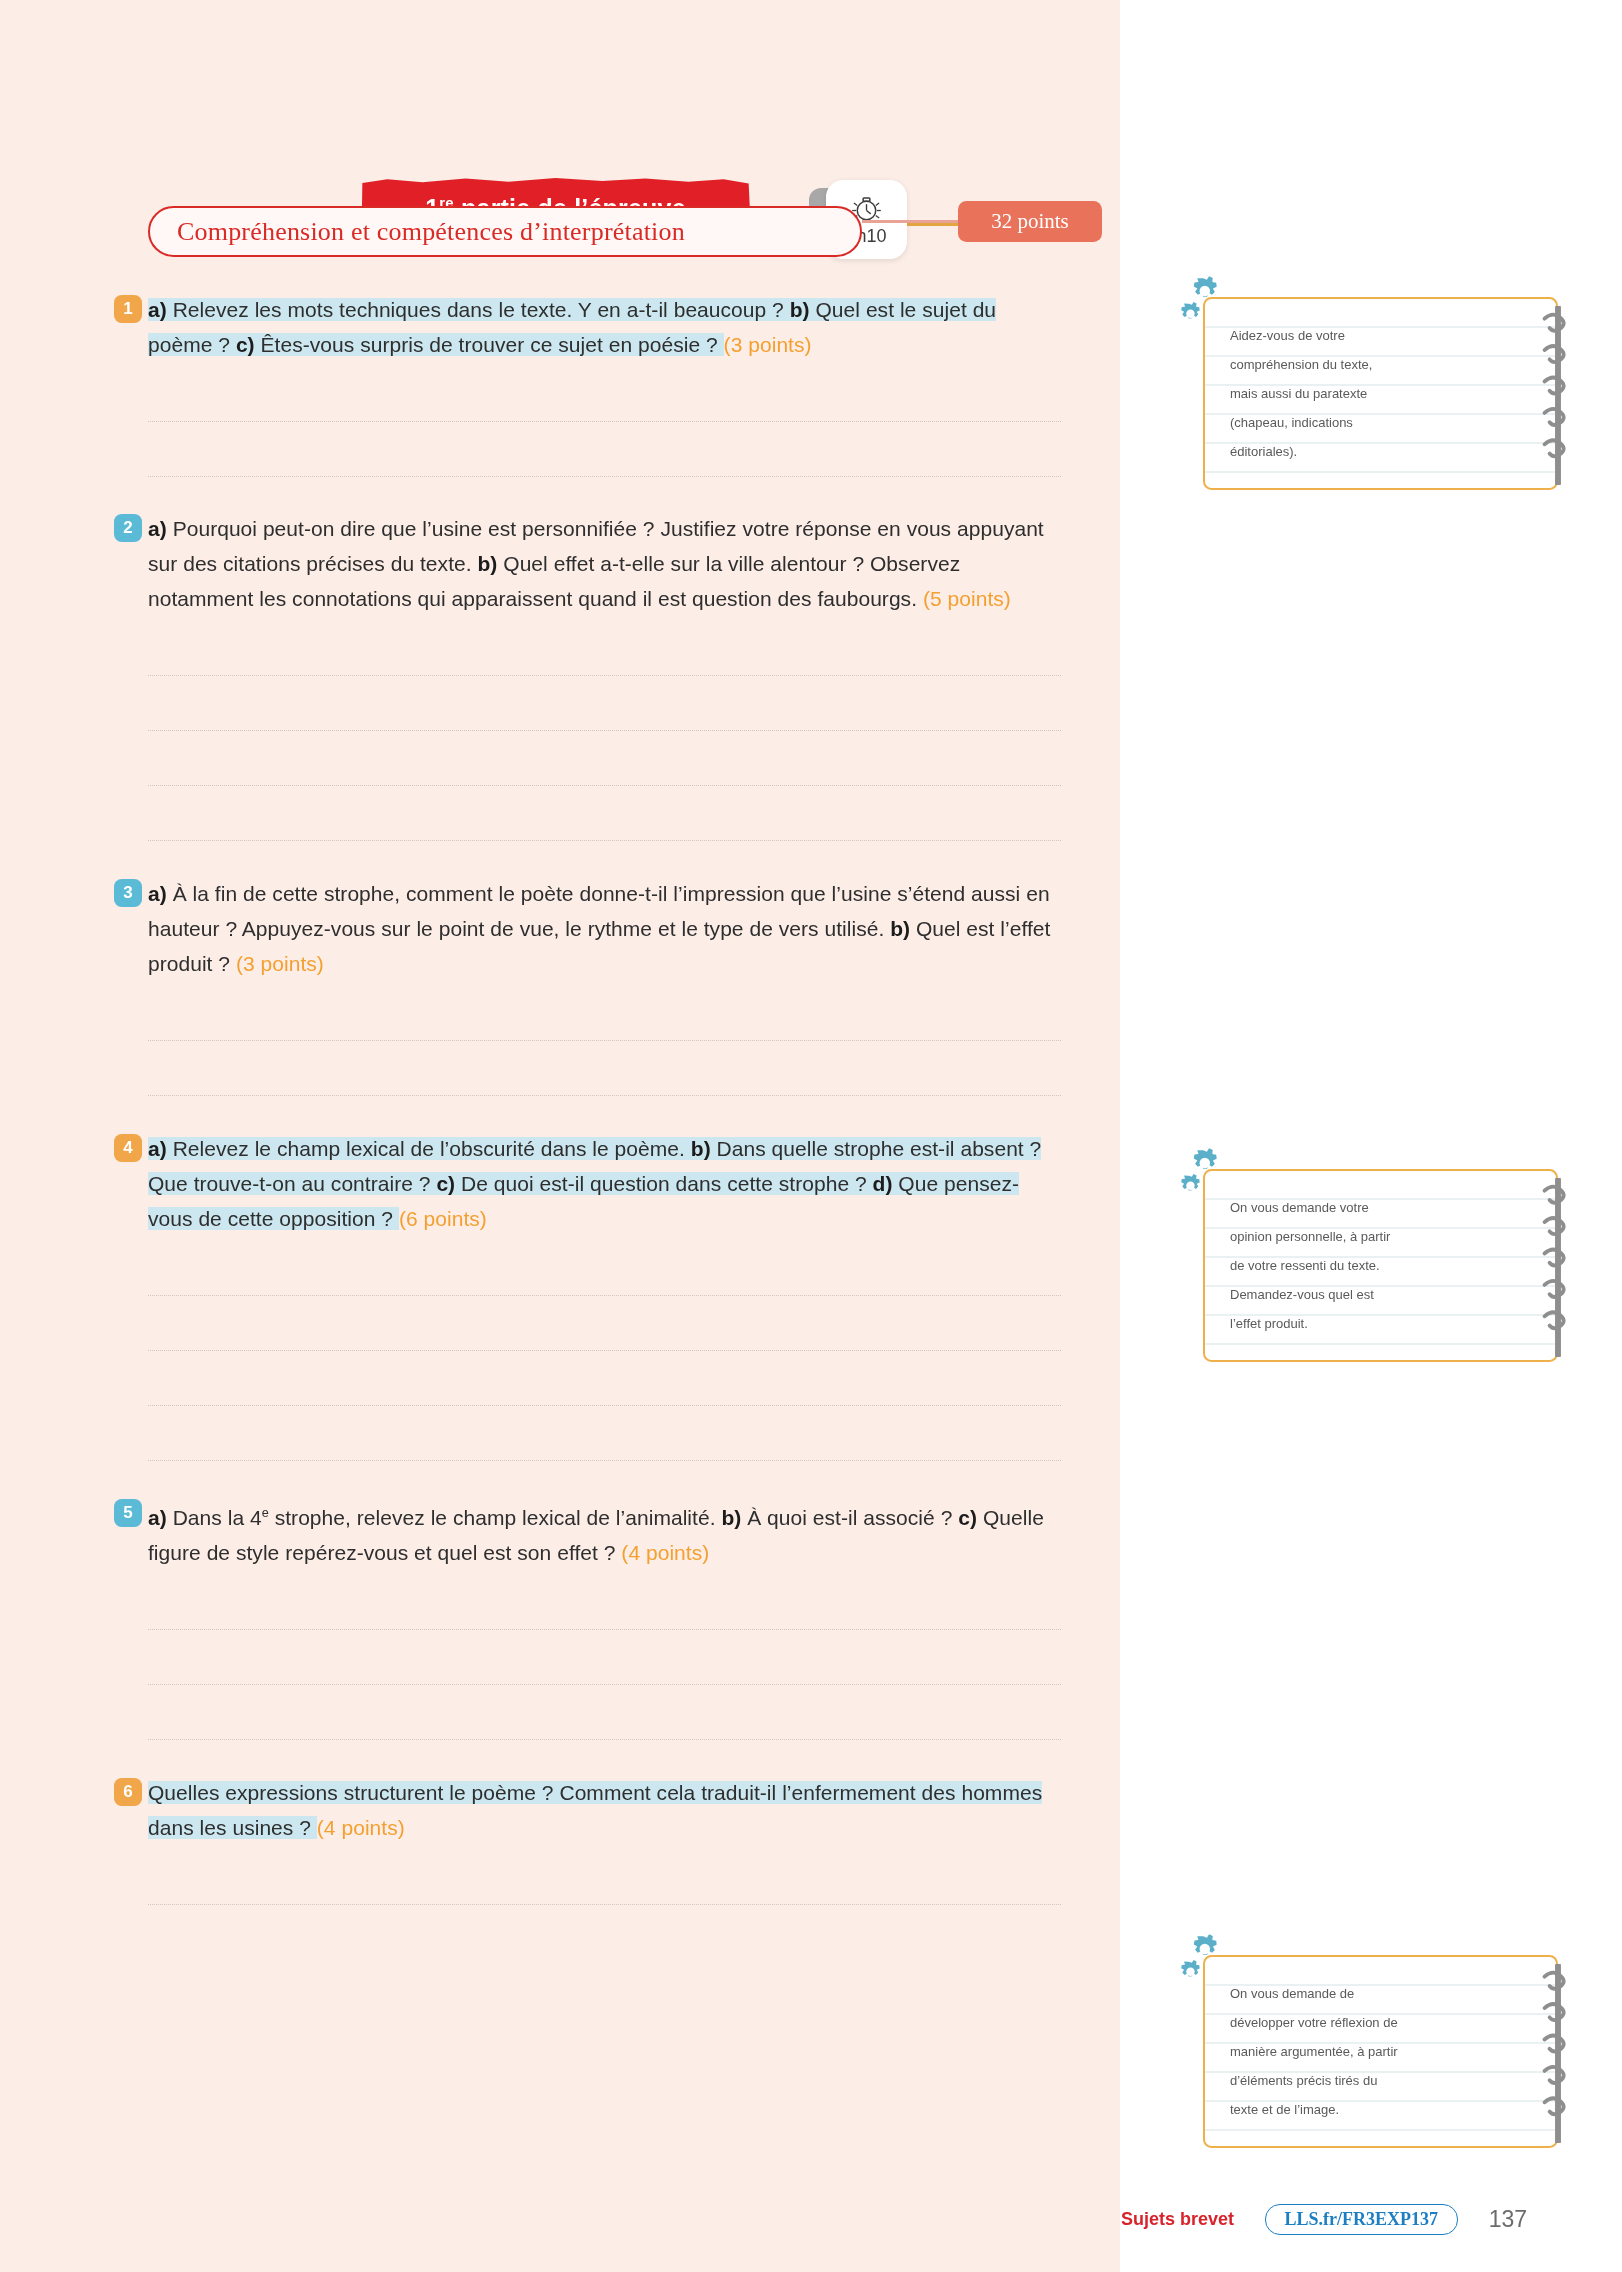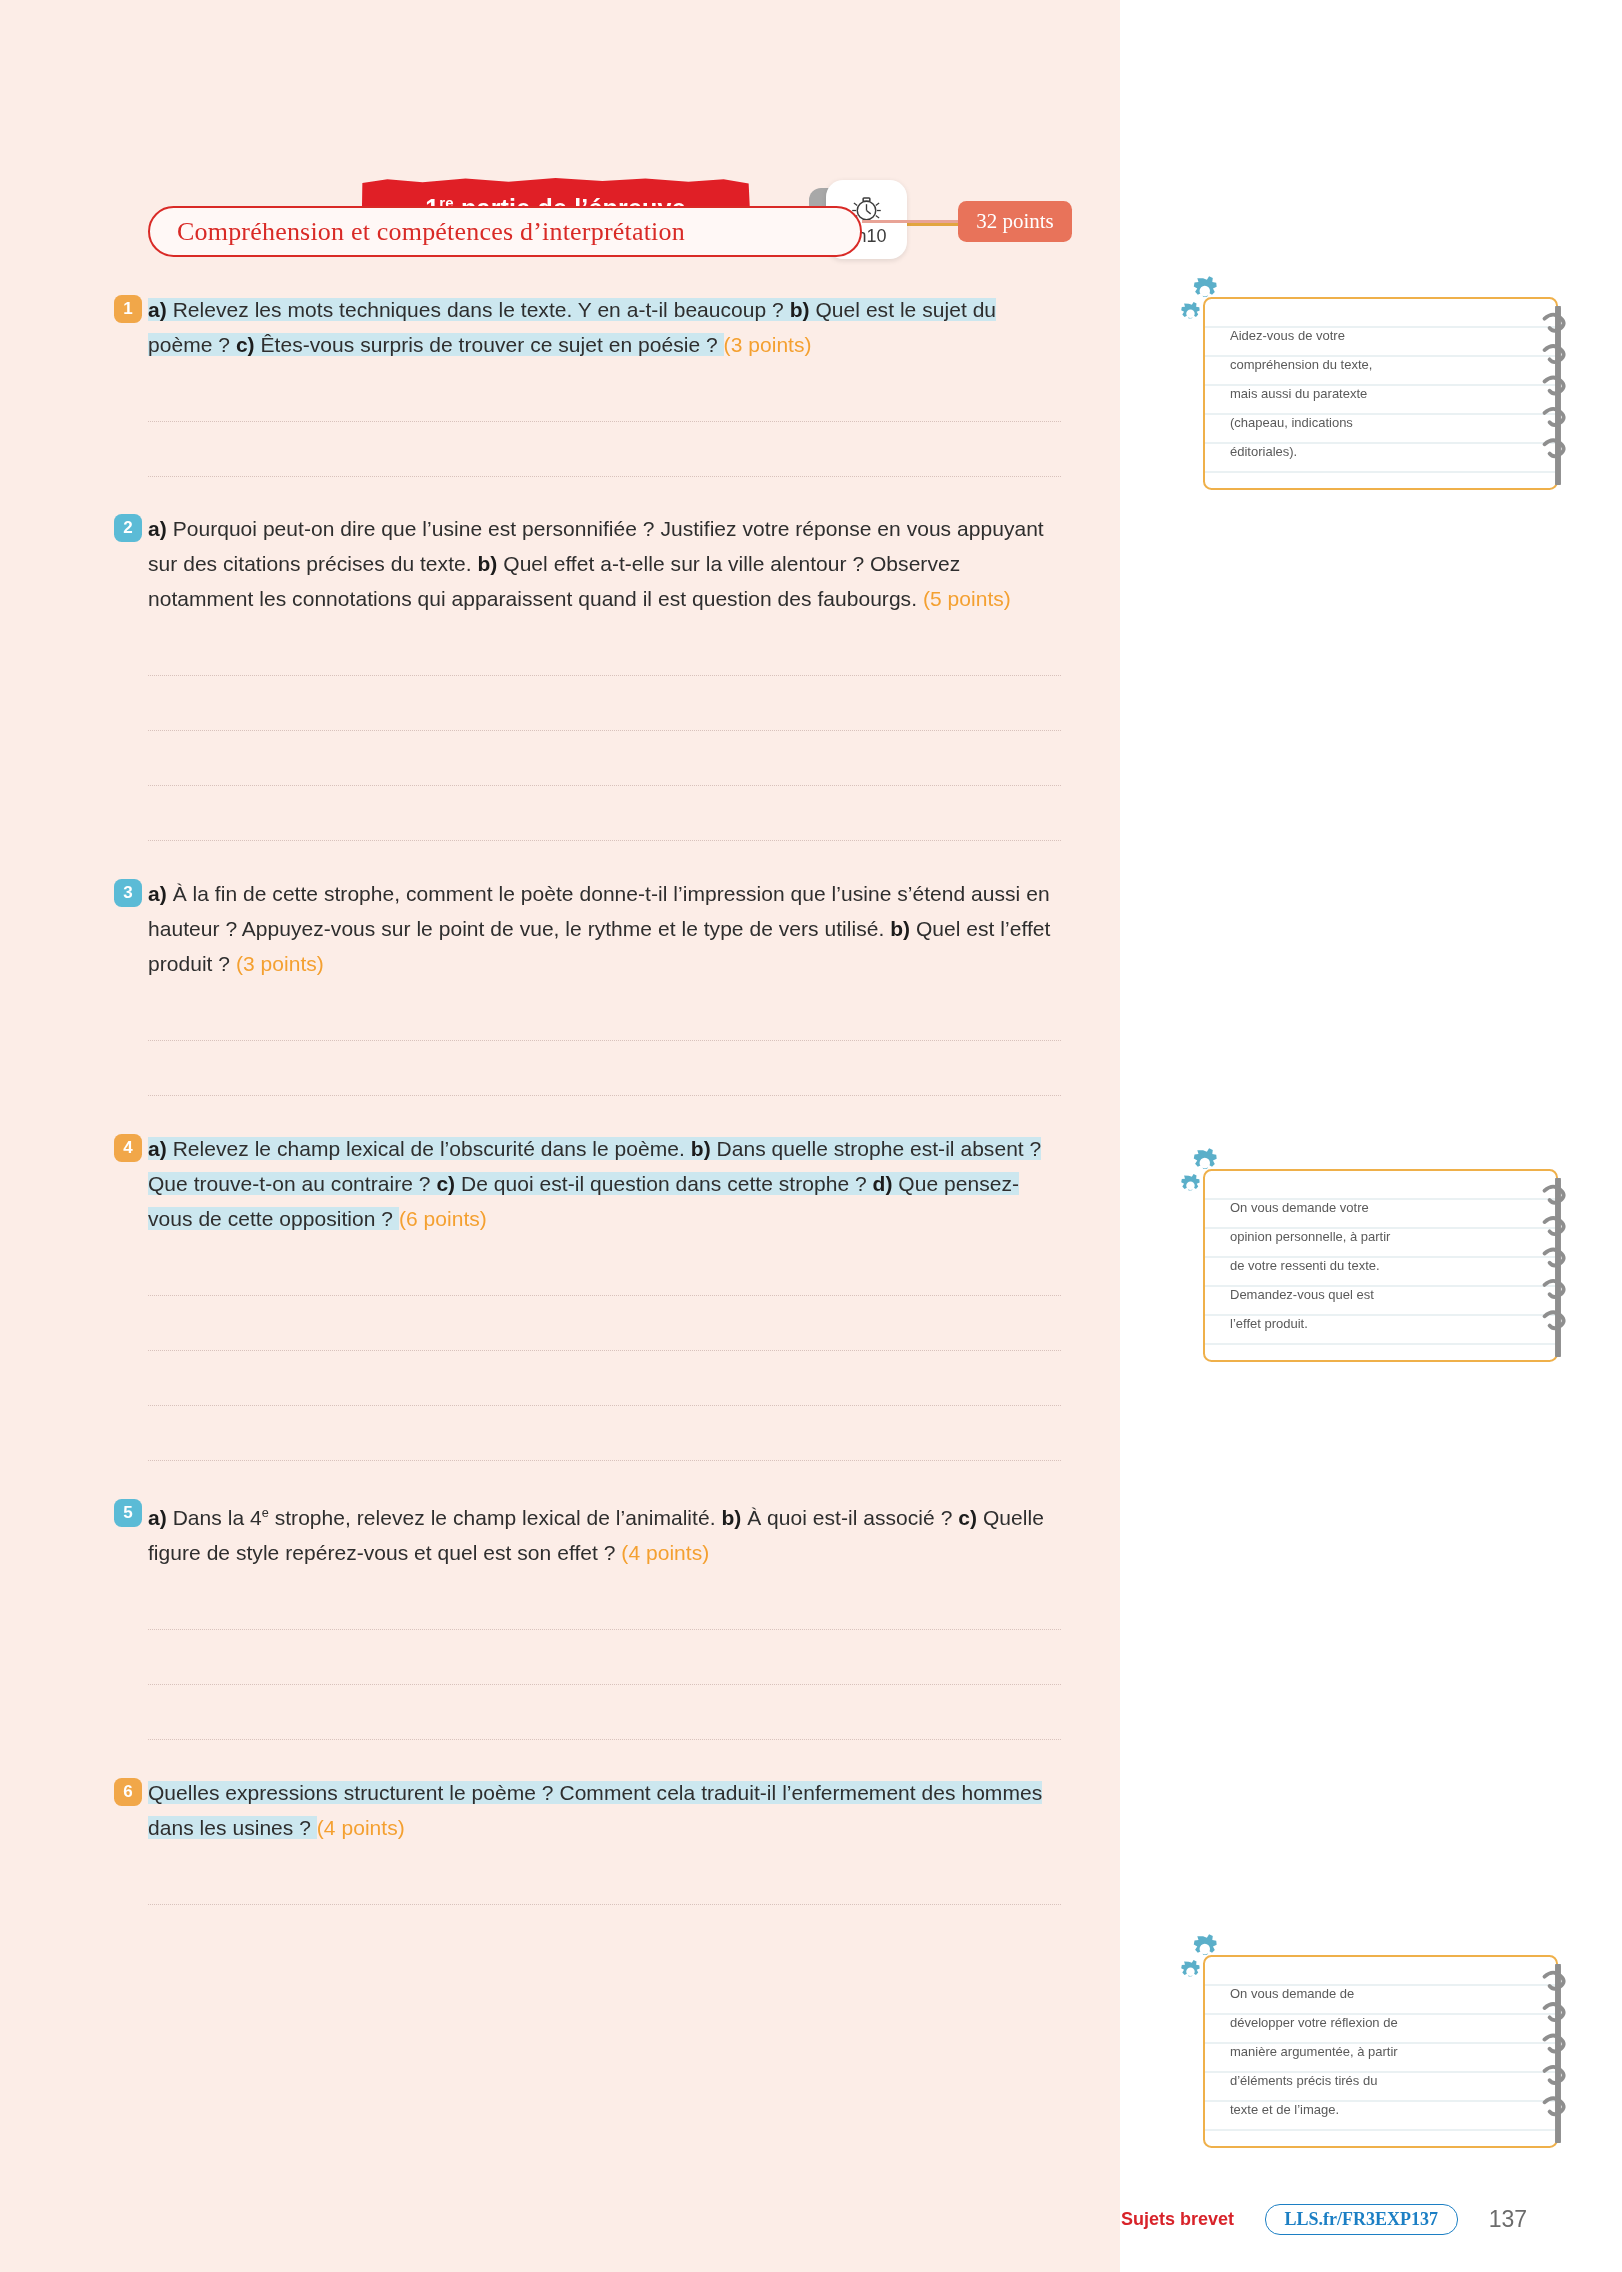--- a/index.html
+++ b/index.html
@@ -120,21 +120,21 @@
   }
   .section-connector {
     position: absolute;
     left: 862px; top: 24px;
     width: 101px; height: 2.5px;
     background: #E8A396;
   }
   .points-badge {
     position: absolute;
     left: 958px; top: 5px;
-    width: 114px; height: 41px;
+    width: 144px; height: 41px;
     background: #E8735A;
     border-radius: 8.5px;
     display: flex;
     align-items: center;
     justify-content: center;
   }
   .points-badge-text {
     color: #ffffff;
     font-family: "Liberation Serif", serif;
     font-size: 21px;

